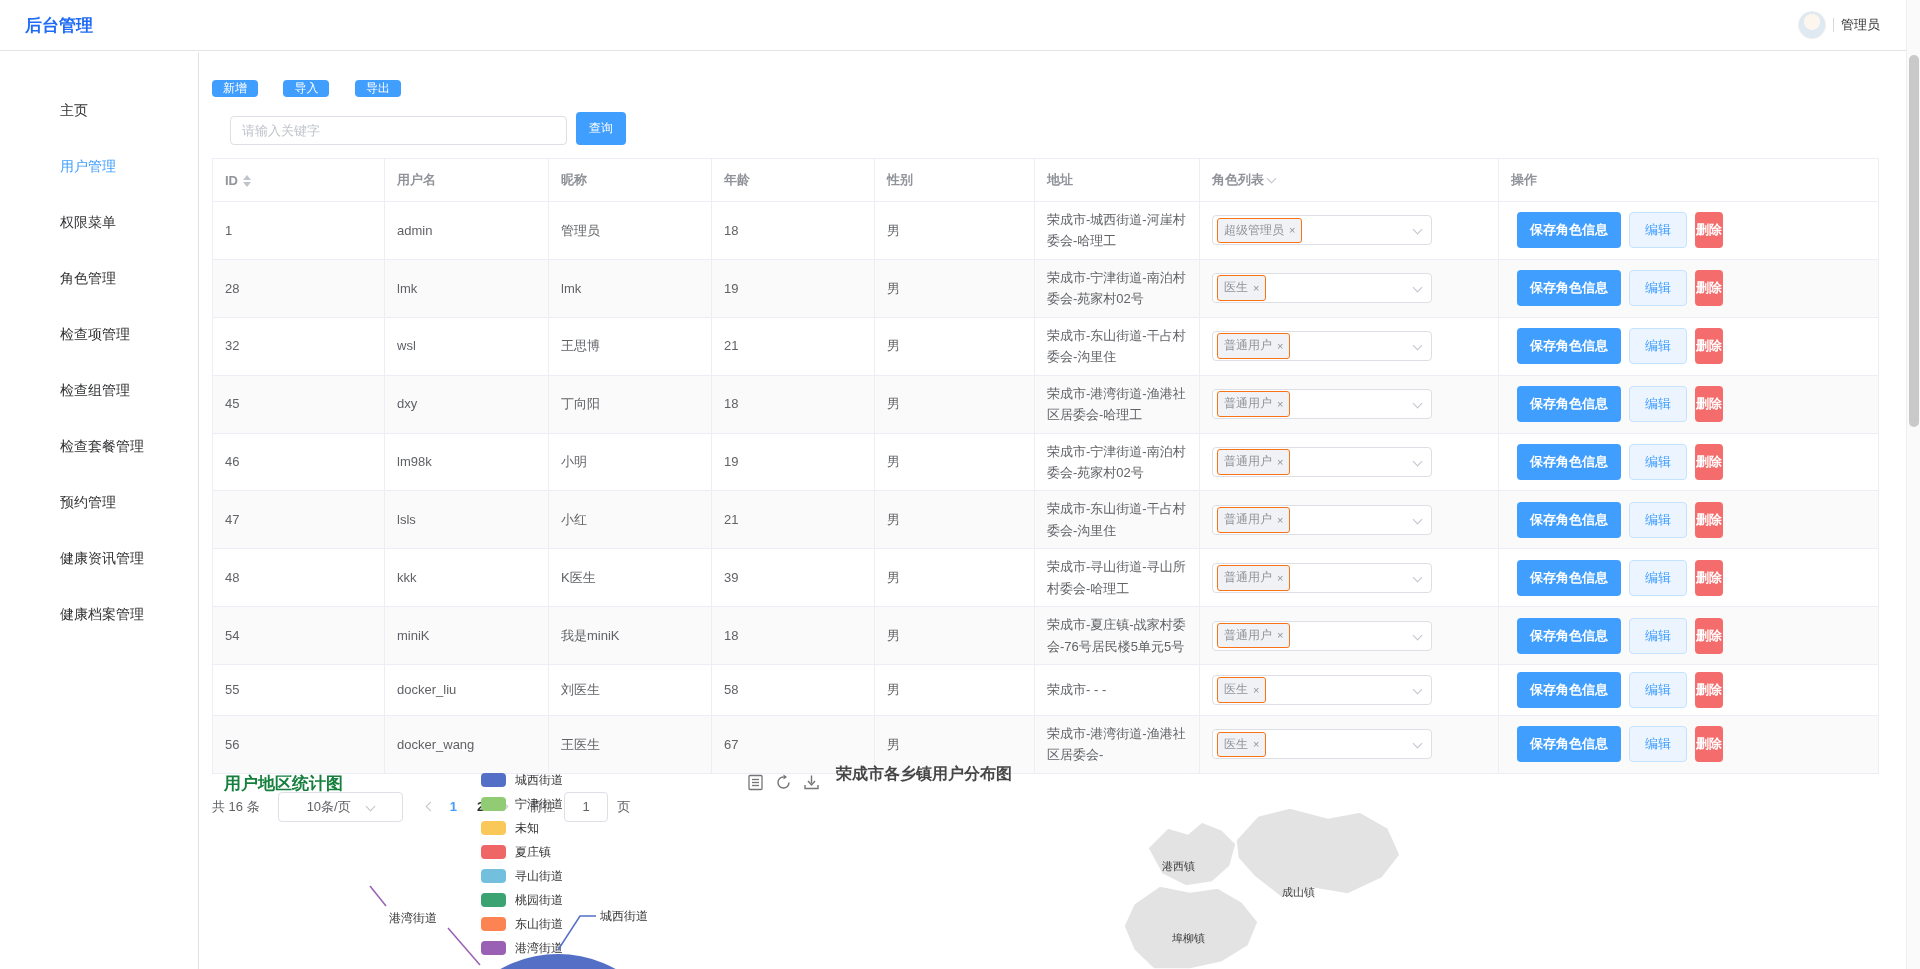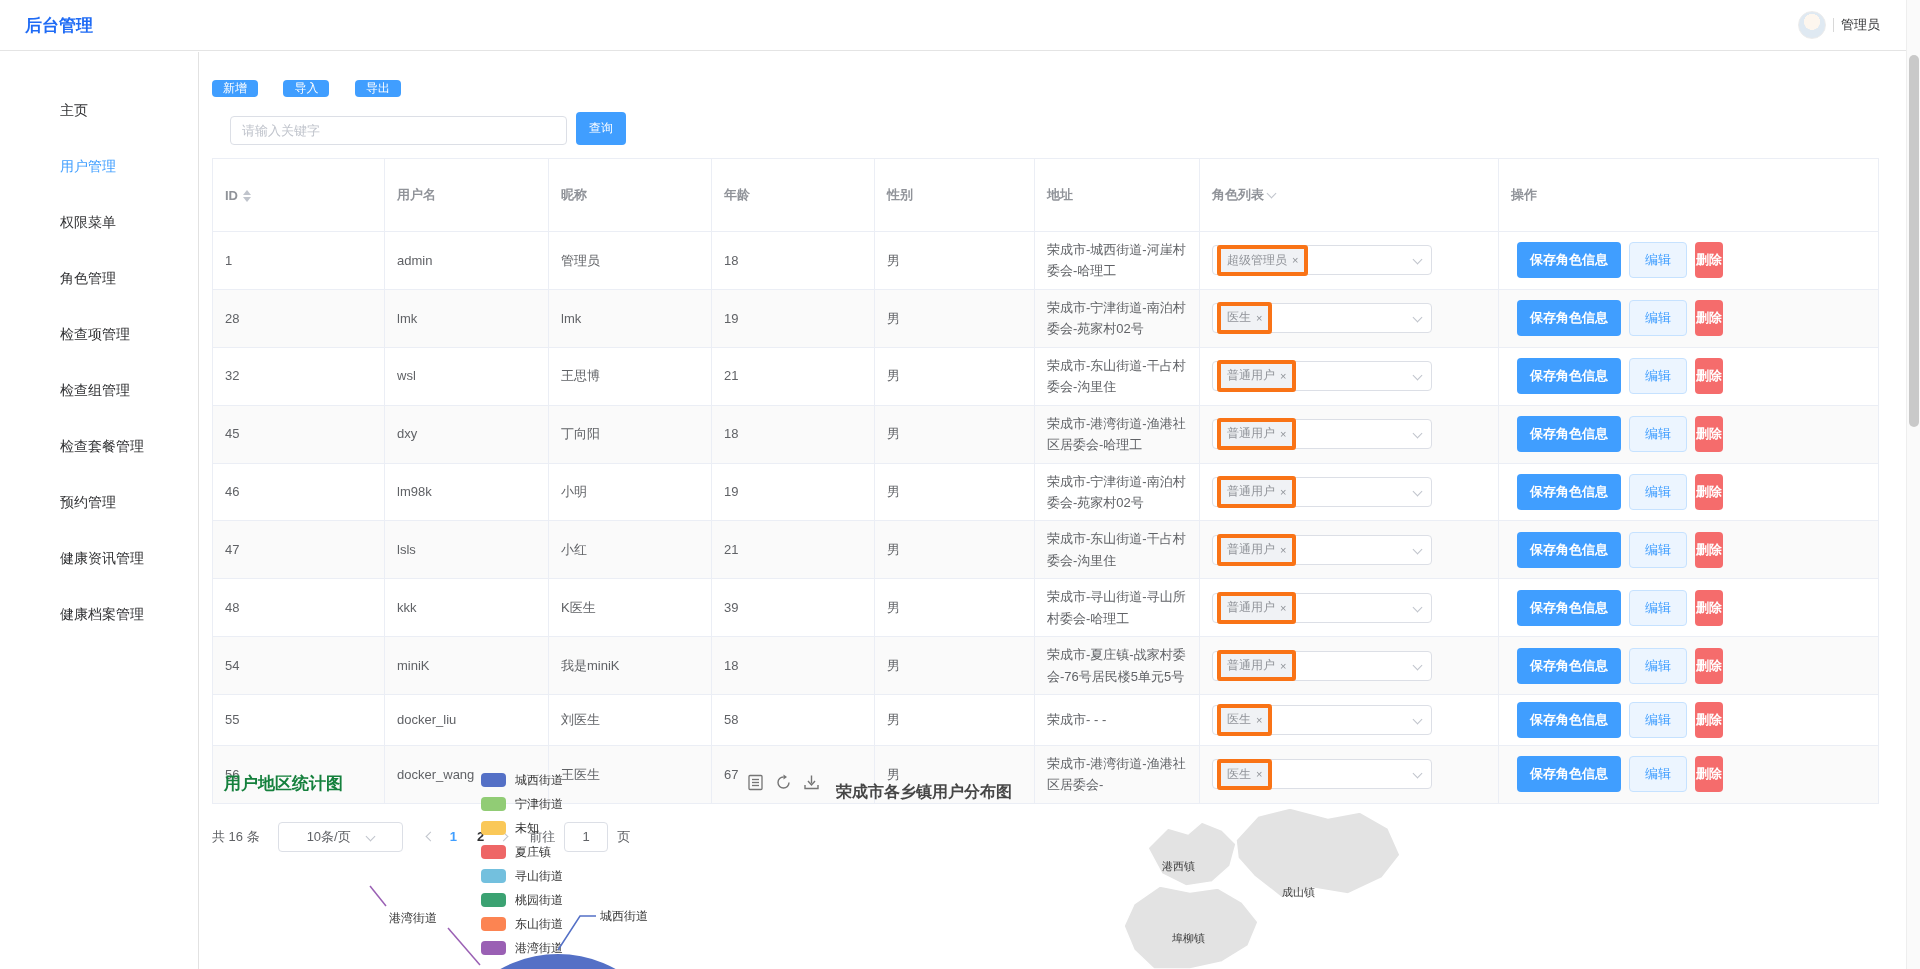--- a/index.html
+++ b/index.html
@@ -44,37 +44,37 @@
   }
   .search-input::placeholder{ color:#c0c4cc; }
   .btn-query{ background:#409eff; color:#fff; font-size:12px; padding:8px 13px; margin-left:9px; }
 
   
   table.user-table{
     margin-top:13px; width:1666px; border-collapse:collapse; table-layout:fixed;
     font-size:13px; color:#606266;
   }
   .user-table th, .user-table td{ border:1px solid #ebeef5; text-align:left; }
-  .user-table th{ color:#909399; font-weight:bold; padding:27px 12px; }
+  .user-table th{ color:#909399; font-weight:bold; padding:12px 12px; }
   .user-table td{ padding:7px 12px; line-height:1.65; vertical-align:middle; }
   tr.striped td{ background:#fafafa; }
 
   .sort-carets{ display:inline-flex; flex-direction:column; margin-left:5px; vertical-align:middle; gap:2px; }
   .caret-up{ width:0;height:0;border-left:4px solid transparent;border-right:4px solid transparent;border-bottom:5px solid #c0c4cc; }
   .caret-down{ width:0;height:0;border-left:4px solid transparent;border-right:4px solid transparent;border-top:5px solid #c0c4cc; }
   .chev{ display:inline-block; width:7px; height:7px; border-right:1.5px solid #c0c4cc; border-bottom:1.5px solid #c0c4cc; transform:rotate(45deg); }
   .th-chev{ margin-left:4px; vertical-align:2px; }
 
   .role-select{
     width:220px; height:30px; border:1px solid #dcdfe6; border-radius:4px; background:#fff;
     display:flex; align-items:center; padding:0 24px 0 4px; position:relative;
   }
   .role-select .chev{ position:absolute; right:10px; top:10px; }
   .role-tag{
-    background:#f0f2f5; border:4px solid #f97316; border-radius:3px; padding:2px 6px;
+    background:#f0f2f5; border:1px solid #f97316; border-radius:3px; padding:2px 6px;
     font-size:12px; color:#909399; display:inline-flex; align-items:center; gap:5px; white-space:nowrap;text-align:right;
   }
   .tag-close{ font-size:11px; color:#909399; cursor:pointer; }
 
   .btn-save{ background:#409eff; color:#fff; font-size:13px; font-weight:bold; padding:9px 13px; margin-right:8px; }
   .btn-edit{ background:#ecf5ff; color:#409eff; border:1px solid #c6e2ff; font-size:13px; padding:8px 15px; margin-right:8px; border-radius:4px; cursor:pointer; font-family:inherit; }
   .btn-del{ background:#f56c6c; color:#fff; font-size:13px; font-weight:bold; padding:9px 1px; }
   td.op-cell{ padding-left:18px; white-space:nowrap; }
 
   
@@ -94,21 +94,21 @@
   
   .charts{ position:absolute; left:0; top:758px; width:1920px; height:211px; overflow:hidden; }
   .pie-title{ position:absolute; left:224px; top:14px; font-size:17px; font-weight:bold; color:#15803d; }
   .legend{ position:absolute; left:481px; top:10px; }
   .legend-item{ display:flex; align-items:center; height:24px; gap:9px; cursor:pointer; }
   .legend-swatch{ width:25px; height:14px; border-radius:4px; }
   .legend-label{ font-size:12px; color:#333; }
   .pie-svg{ position:absolute; left:300px; top:92px; }
   .map-tools{ position:absolute; left:747px; top:16px; display:flex; gap:11px; }
   .map-tools svg{ cursor:pointer; }
-  .map-title{ position:absolute; left:836px; top:24px; font-size:16px; font-weight:bold; color:#464646; }
+  .map-title{ position:absolute; left:836px; top:6px; font-size:16px; font-weight:bold; color:#464646; }
   .map-svg{ position:absolute; left:1090px; top:42px; }
 
   
   .scrollbar{ position:absolute; right:0; top:0; width:14px; height:969px; background:#fafafa; border-left:1px solid #eeeeee; }
   .scroll-thumb{ position:absolute; left:2px; top:55px; width:10px; height:372px; background:#c9c9c9; border-radius:6px; }
 </style>
 </head>
 <body>
 
 <div class="app-header">

